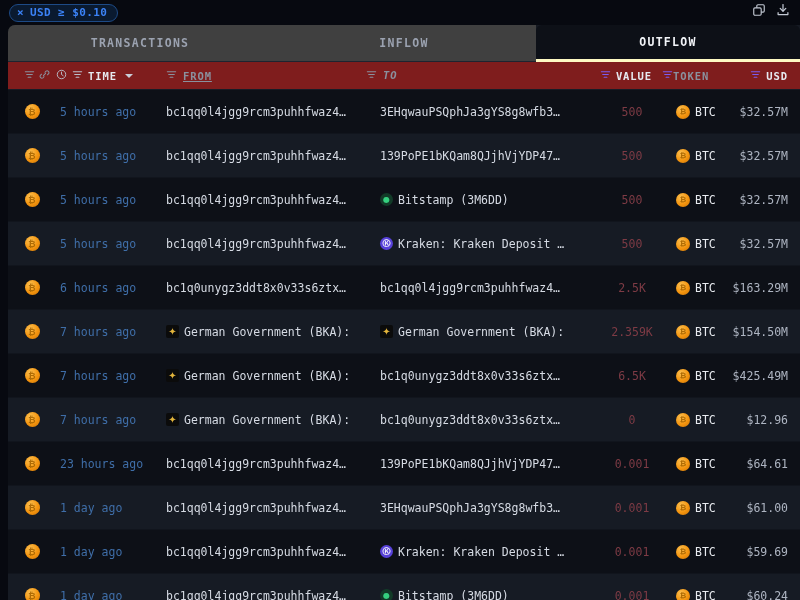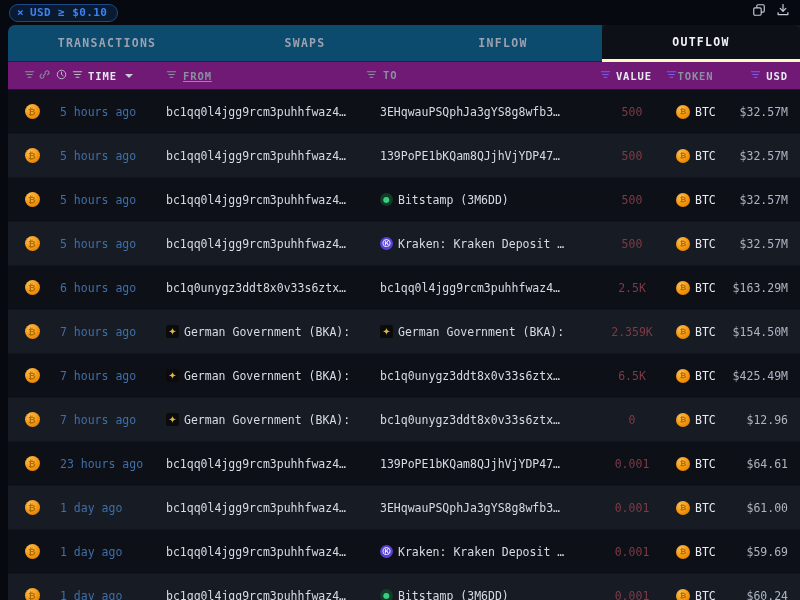--- a/index.html
+++ b/index.html
@@ -36,42 +36,42 @@
   .panel {
     position:absolute; left:8px; top:25px; right:0; bottom:0;
     background:#151922; border-top-left-radius:7px; overflow:hidden;
   }
 
   
   .tabs { display:flex; height:37px; background:#151922; }
   .tab {
     flex:1 1 0; display:flex; align-items:center; justify-content:center;
     font-size:11.5px; letter-spacing:1.3px; font-weight:bold;
-    color:#9ba2b0; background:#0c4a6e;
+    color:#9ba2b0; background:#404040;
     border-bottom:1px solid #1e2430;
     cursor:pointer; user-select:none;
   }
   .tab.active {
     color:#f2f4f8; background:#0d1017; border-bottom:3px solid #fef9c3;
     border-top-left-radius:6px; border-top-right-radius:6px;
   }
 
   
   .table-wrap { position:relative; height:538px; background:#0d1017; overflow:hidden; }
 
   .watermark {
     position:absolute; left:50%; top:295px; transform:translateX(-50%);
     font-size:40px; font-weight:bold; letter-spacing:4px;
     color:rgba(255,255,255,0.022); white-space:nowrap; pointer-events:none;
     font-family:"Liberation Sans", sans-serif;
   }
 
   .hrow {
     position:relative; display:flex; align-items:center;
-    height:28px; background:#701a75;
+    height:28px; background:#7f1d1d;
     border-bottom:1px solid #171c26;
     font-size:10.5px; font-weight:bold; letter-spacing:.9px;
   }
   .row {
     position:relative; display:flex; align-items:center;
     height:44px; font-size:11.5px; border-bottom:1px solid #11151d;
   }
   .row.alt { background:#161b24; }
   .row.odd { background:#0d1017; }
 
@@ -80,23 +80,23 @@
   .c-from   { width:200px; color:#d6dbe4; white-space:nowrap; display:flex; align-items:center; gap:5px; }
   .c-to     { width:218px; color:#d6dbe4; white-space:nowrap; display:flex; align-items:center; gap:5px;margin-left:14px; }
   .c-value  { width:68px; text-align:center; color:#7e3b45; white-space:nowrap; }
   .c-token  { width:66px; padding-left:10px; color:#e8ebf0; display:flex; align-items:center; gap:5px; white-space:nowrap; }
   .c-usd    { flex:1; text-align:right; padding-right:12px; color:#aeb5c2; white-space:nowrap; }
 
   
   .h-chain { width:48px; display:flex; align-items:center; gap:4px; padding-left:16px; }
   .h-time  { width:110px; display:flex; align-items:center; gap:5px; padding-left:0px; color:#e6e9ef; }
   .h-from  { width:200px; display:flex; align-items:center; gap:6px; color:#8a919e;text-decoration:underline; }
-  .h-to    { width:218px; display:flex; gap:6px; color:#8a919e; }
+  .h-to    { width:218px; display:flex; gap:6px; color:#8a919e;font-style:italic; }
   .h-value { width:68px; display:flex; align-items:center; justify-content:flex-end; gap:5px; color:#e6e9ef; }
-  .h-token { width:66px; display:flex; align-items:center; padding-left:10px; color:#8a919e;justify-content:center; }
+  .h-token { width:66px; display:flex; align-items:center; padding-left:10px; color:#8a919e; }
   .h-usd   { flex:1; display:flex; align-items:center; justify-content:flex-end; gap:5px; padding-right:12px; color:#e6e9ef; }
 
   .icon-filter { flex:none; }
   .icon-link   { flex:none; }
   .icon-clock  { flex:none; }
   .caret { width:0;height:0;border-left:4px solid transparent;border-right:4px solid transparent;border-top:4.5px solid #c9ced8;margin-left:3px;}
 
   
   .btc-coin {
     width:15px;height:15px;border-radius:50%;flex:none;
@@ -139,21 +139,20 @@
           <path d="M2.4 11 V13.2 H13.6 V11"></path>
         </svg>
       </span>
     </div>
   </div>
 
   <div class="panel">
 
     <div class="tabs">
       <div class="tab">TRANSACTIONS</div>
-      <div class="tab">SWAPS</div>
       <div class="tab">INFLOW</div>
       <div class="tab active">OUTFLOW</div>
     </div>
 
     <div class="table-wrap">
 
       <div class="watermark">ARKHAM</div>
 
       <div class="hrow">
         <div class="h-chain">

